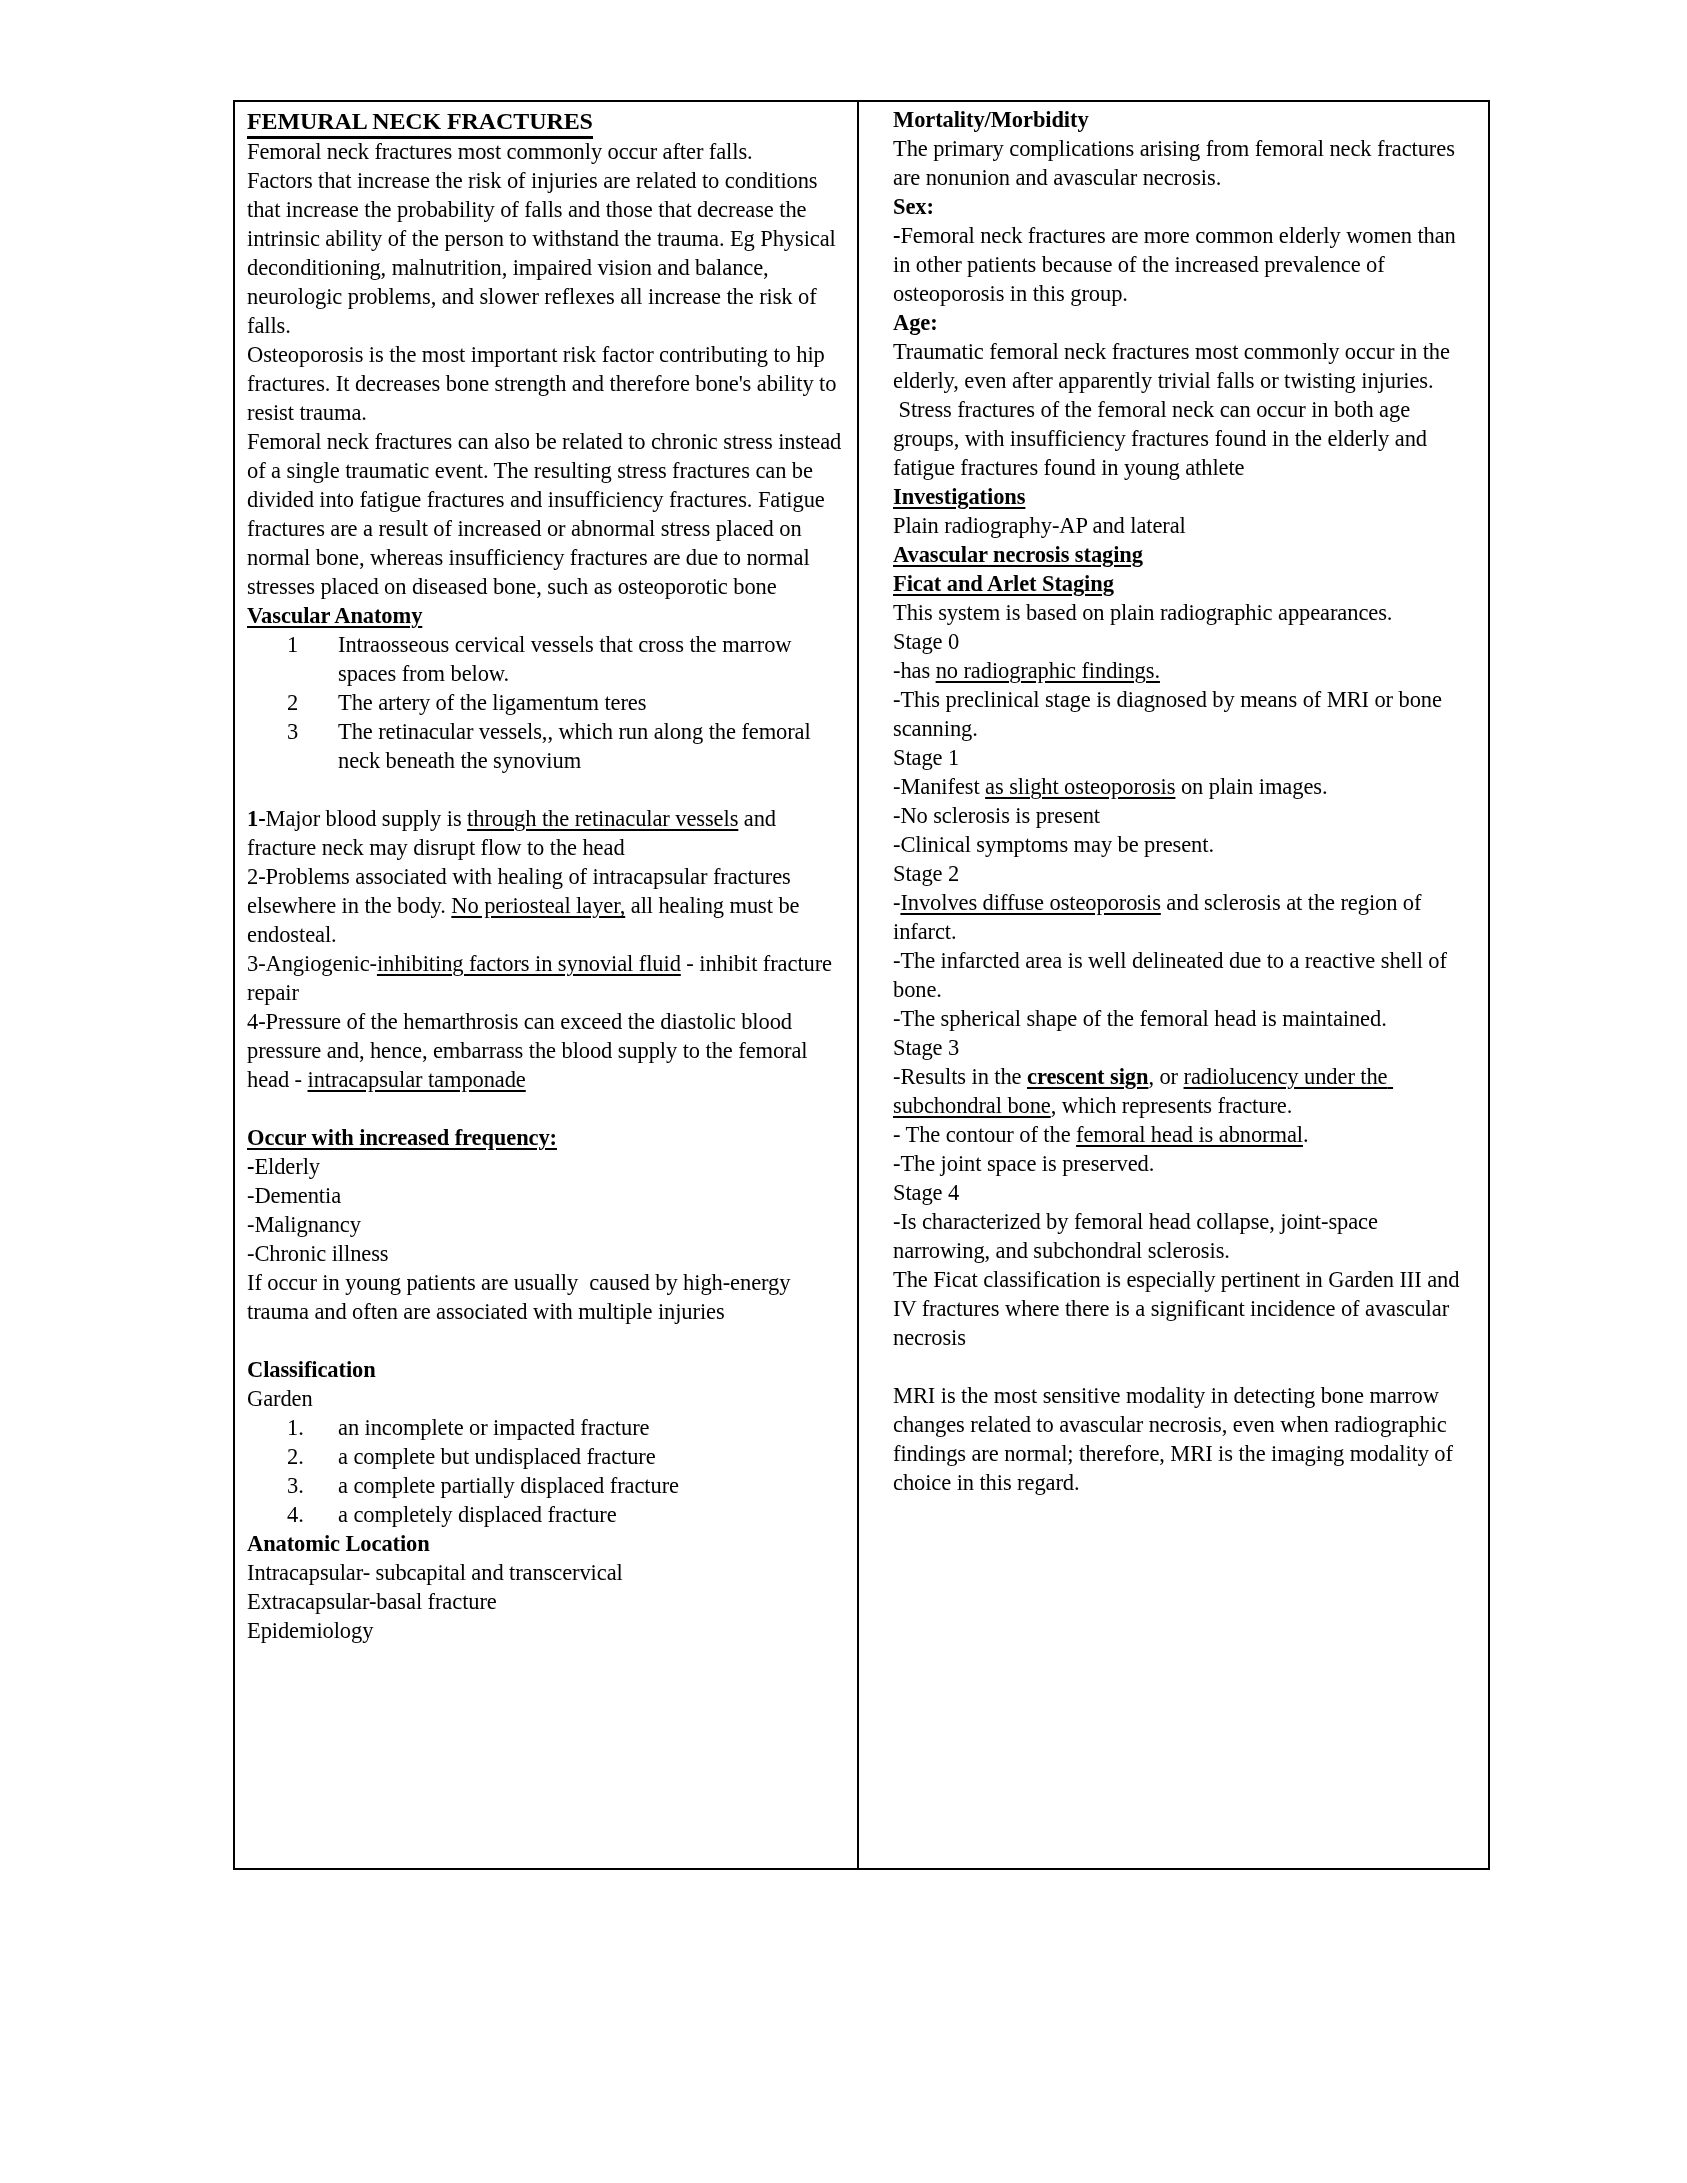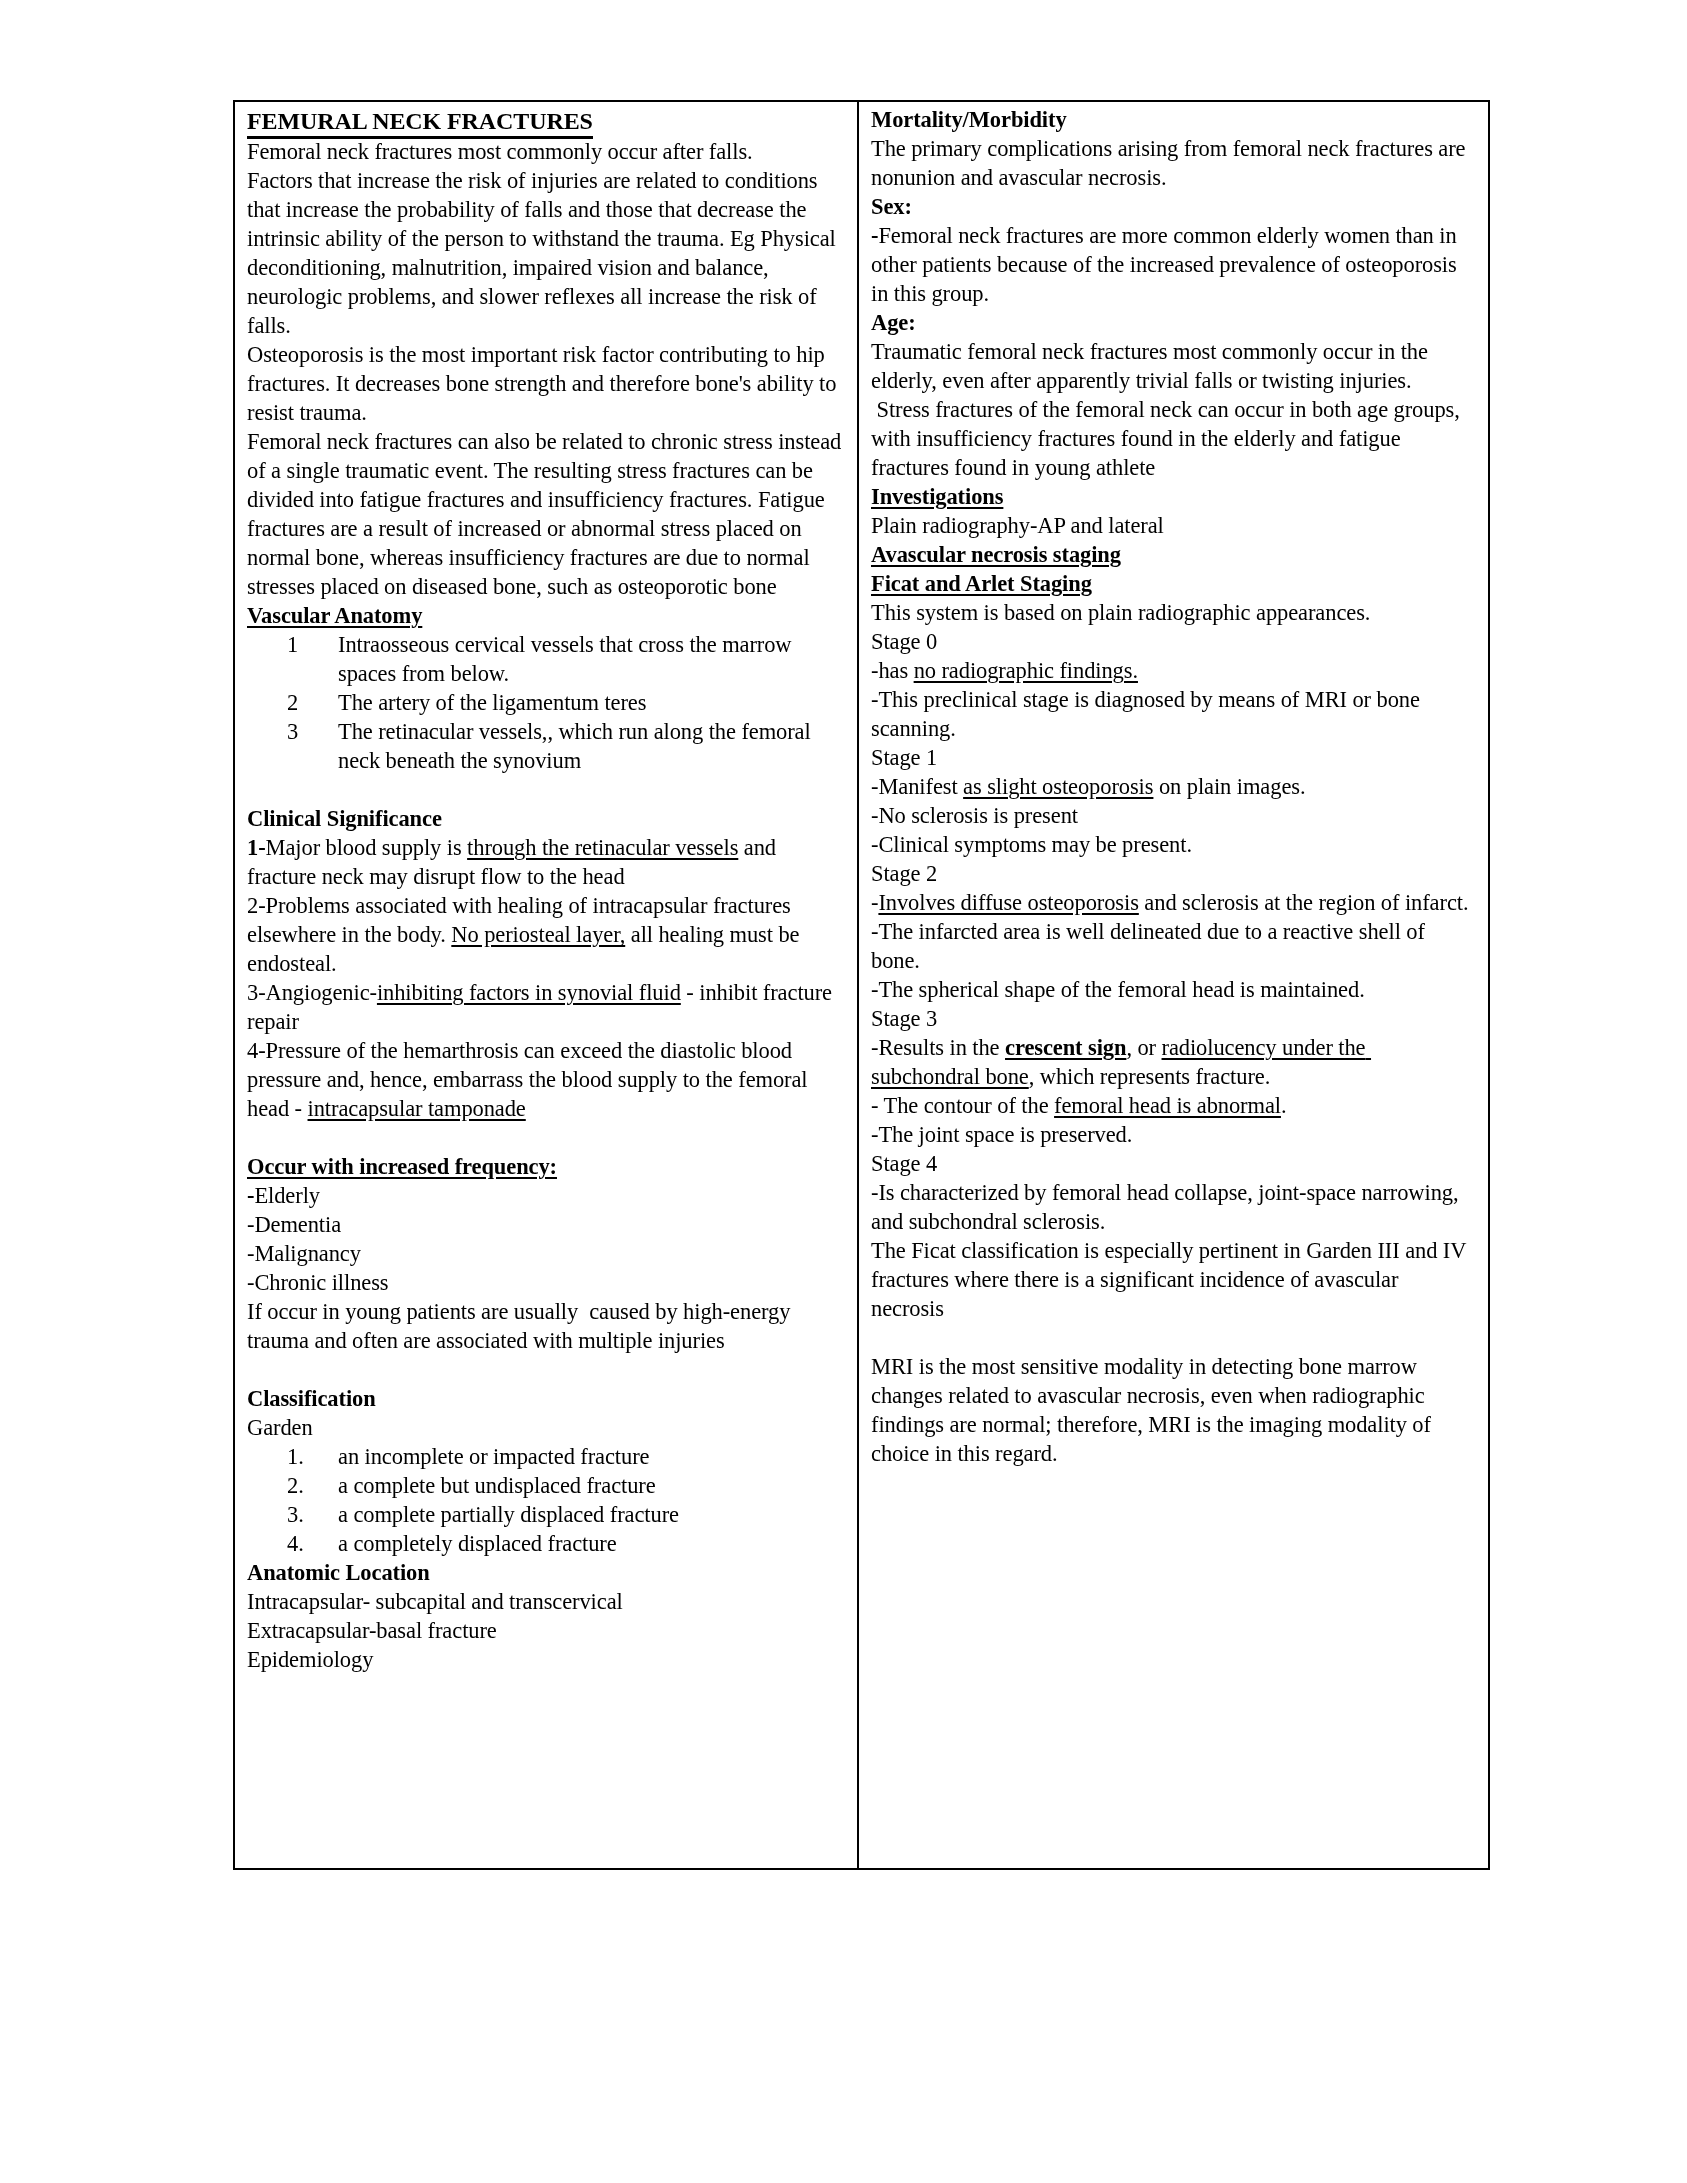--- a/index.html
+++ b/index.html
@@ -14,20 +14,21 @@
   }
   .doc-table{
     position:absolute;
     left:233px;
     top:100px;
     width:1257px;
     height:1770px;
     border:2px solid #000000;
     box-sizing:border-box;
     display:flex;
+    gap:22px;
   }
   .cell{
     box-sizing:border-box;
     padding:3.3px 11.2px 0 12px;
     font-size:22.5px;
     line-height:29px;
     letter-spacing:-0.1px;
   }
   .cell-left{
     width:624px;
@@ -73,21 +74,20 @@
         <div class="p"><span>Factors that increase the risk of injuries are related to conditions that increase the probability of falls and those that decrease the intrinsic ability of the person to withstand the trauma. Eg Physical deconditioning, malnutrition, impaired vision and balance, neurologic problems, and slower reflexes all increase the risk of falls.</span></div>
         <div class="p"><span>Osteoporosis is the most important risk factor contributing to hip fractures. It decreases bone strength and therefore bone's ability to resist trauma.</span></div>
         <div class="p"><span>Femoral neck fractures can also be related to chronic stress instead of a single traumatic event. The resulting stress fractures can be divided into fatigue fractures and insufficiency fractures. Fatigue fractures are a result of increased or abnormal stress placed on normal bone, whereas insufficiency fractures are due to normal stresses placed on diseased bone, such as osteoporotic bone</span></div>
         <div class="p"><span class="b u">Vascular Anatomy</span></div>
         <div class="list">
           <div class="list-item"><span class="num">1</span><span>Intraosseous cervical vessels that cross the marrow spaces from below.</span></div>
           <div class="list-item"><span class="num">2</span><span>The artery of the ligamentum teres</span></div>
           <div class="list-item"><span class="num">3</span><span>The retinacular vessels,, which run along the femoral neck beneath the synovium</span></div>
         </div>
         <div class="spacer"></div>
-        <div class="p"><span class="b">Clinical Significance</span></div>
         <div class="p"><span class="b">1-</span><span>Major blood supply is </span><span class="u">through the retinacular vessels</span><span> and fracture neck may disrupt flow to the head</span></div>
         <div class="p"><span>2-Problems associated with healing of intracapsular fractures elsewhere in the body. </span><span class="u">No periosteal layer,</span><span> all healing must be endosteal.</span></div>
         <div class="p"><span>3-Angiogenic-</span><span class="u">inhibiting factors in synovial fluid</span><span> - inhibit fracture repair</span></div>
         <div class="p"><span>4-Pressure of the hemarthrosis can exceed the diastolic blood pressure and, hence, embarrass the blood supply to the femoral head - </span><span class="u">intracapsular tamponade</span></div>
         <div class="spacer"></div>
         <div class="p"><span class="b u">Occur with increased frequency:</span></div>
         <div class="p"><span class="b">-</span><span>Elderly</span></div>
         <div class="p"><span>-Dementia</span></div>
         <div class="p"><span>-Malignancy</span></div>
         <div class="p"><span>-Chronic illness</span></div>

